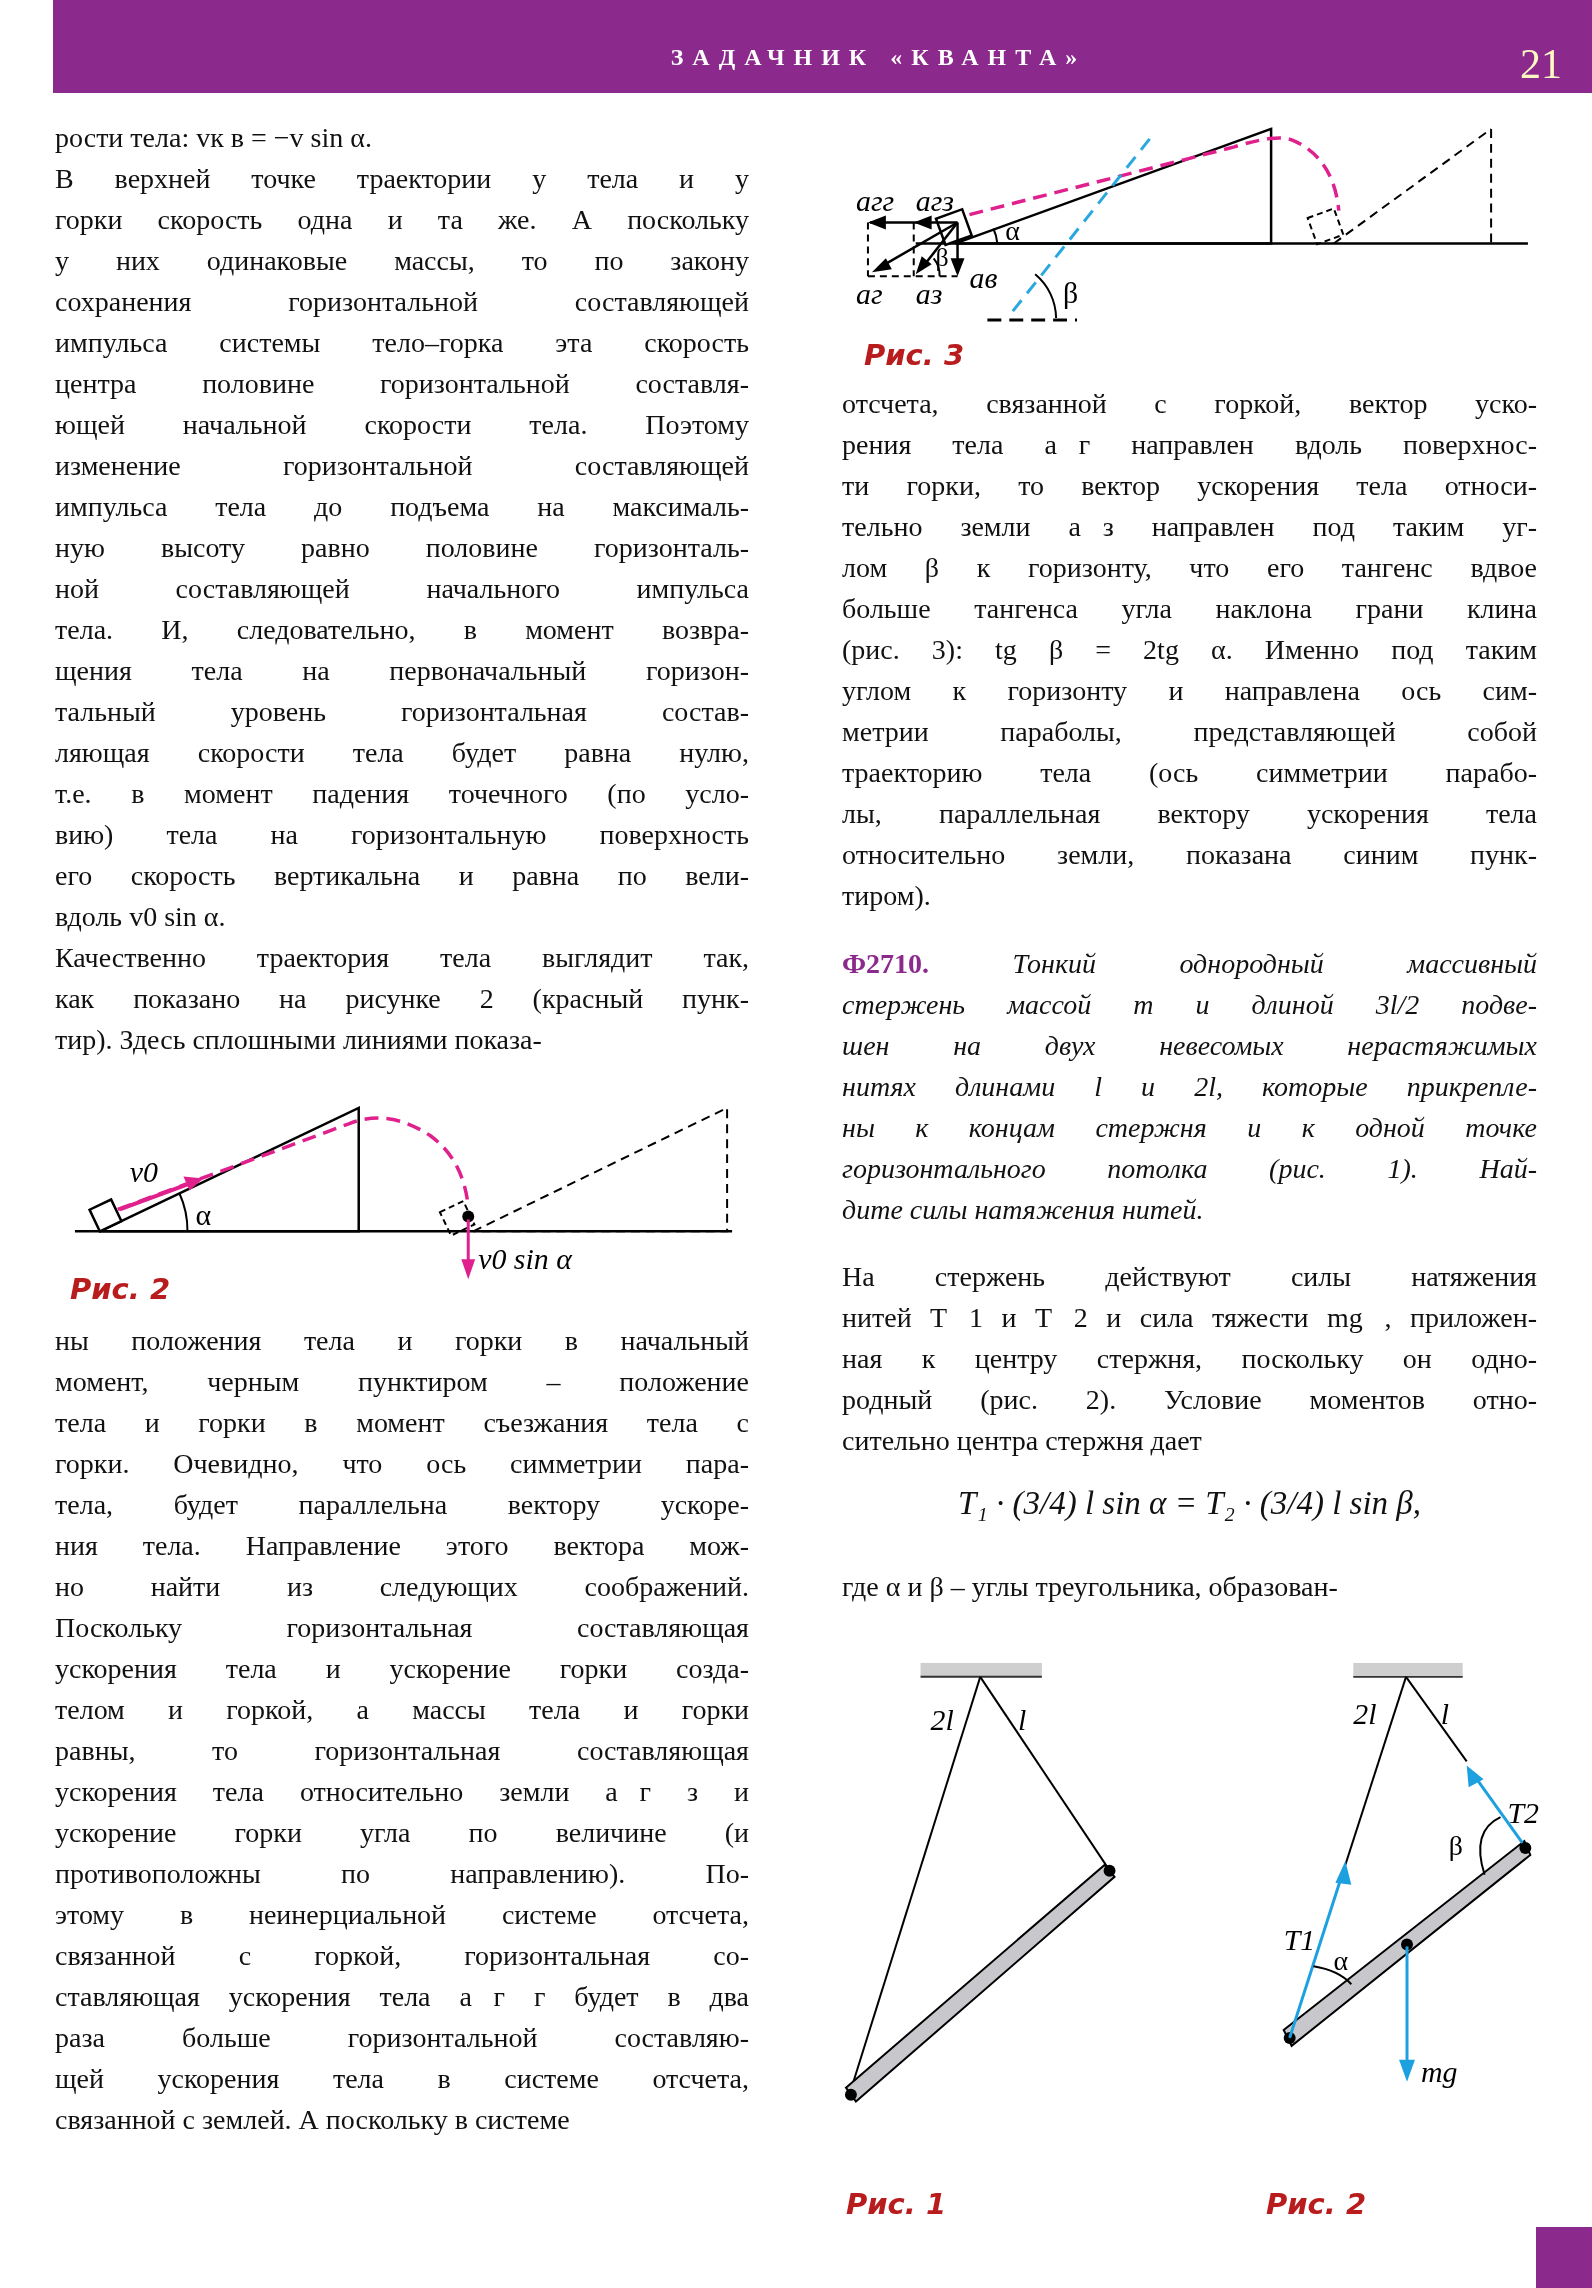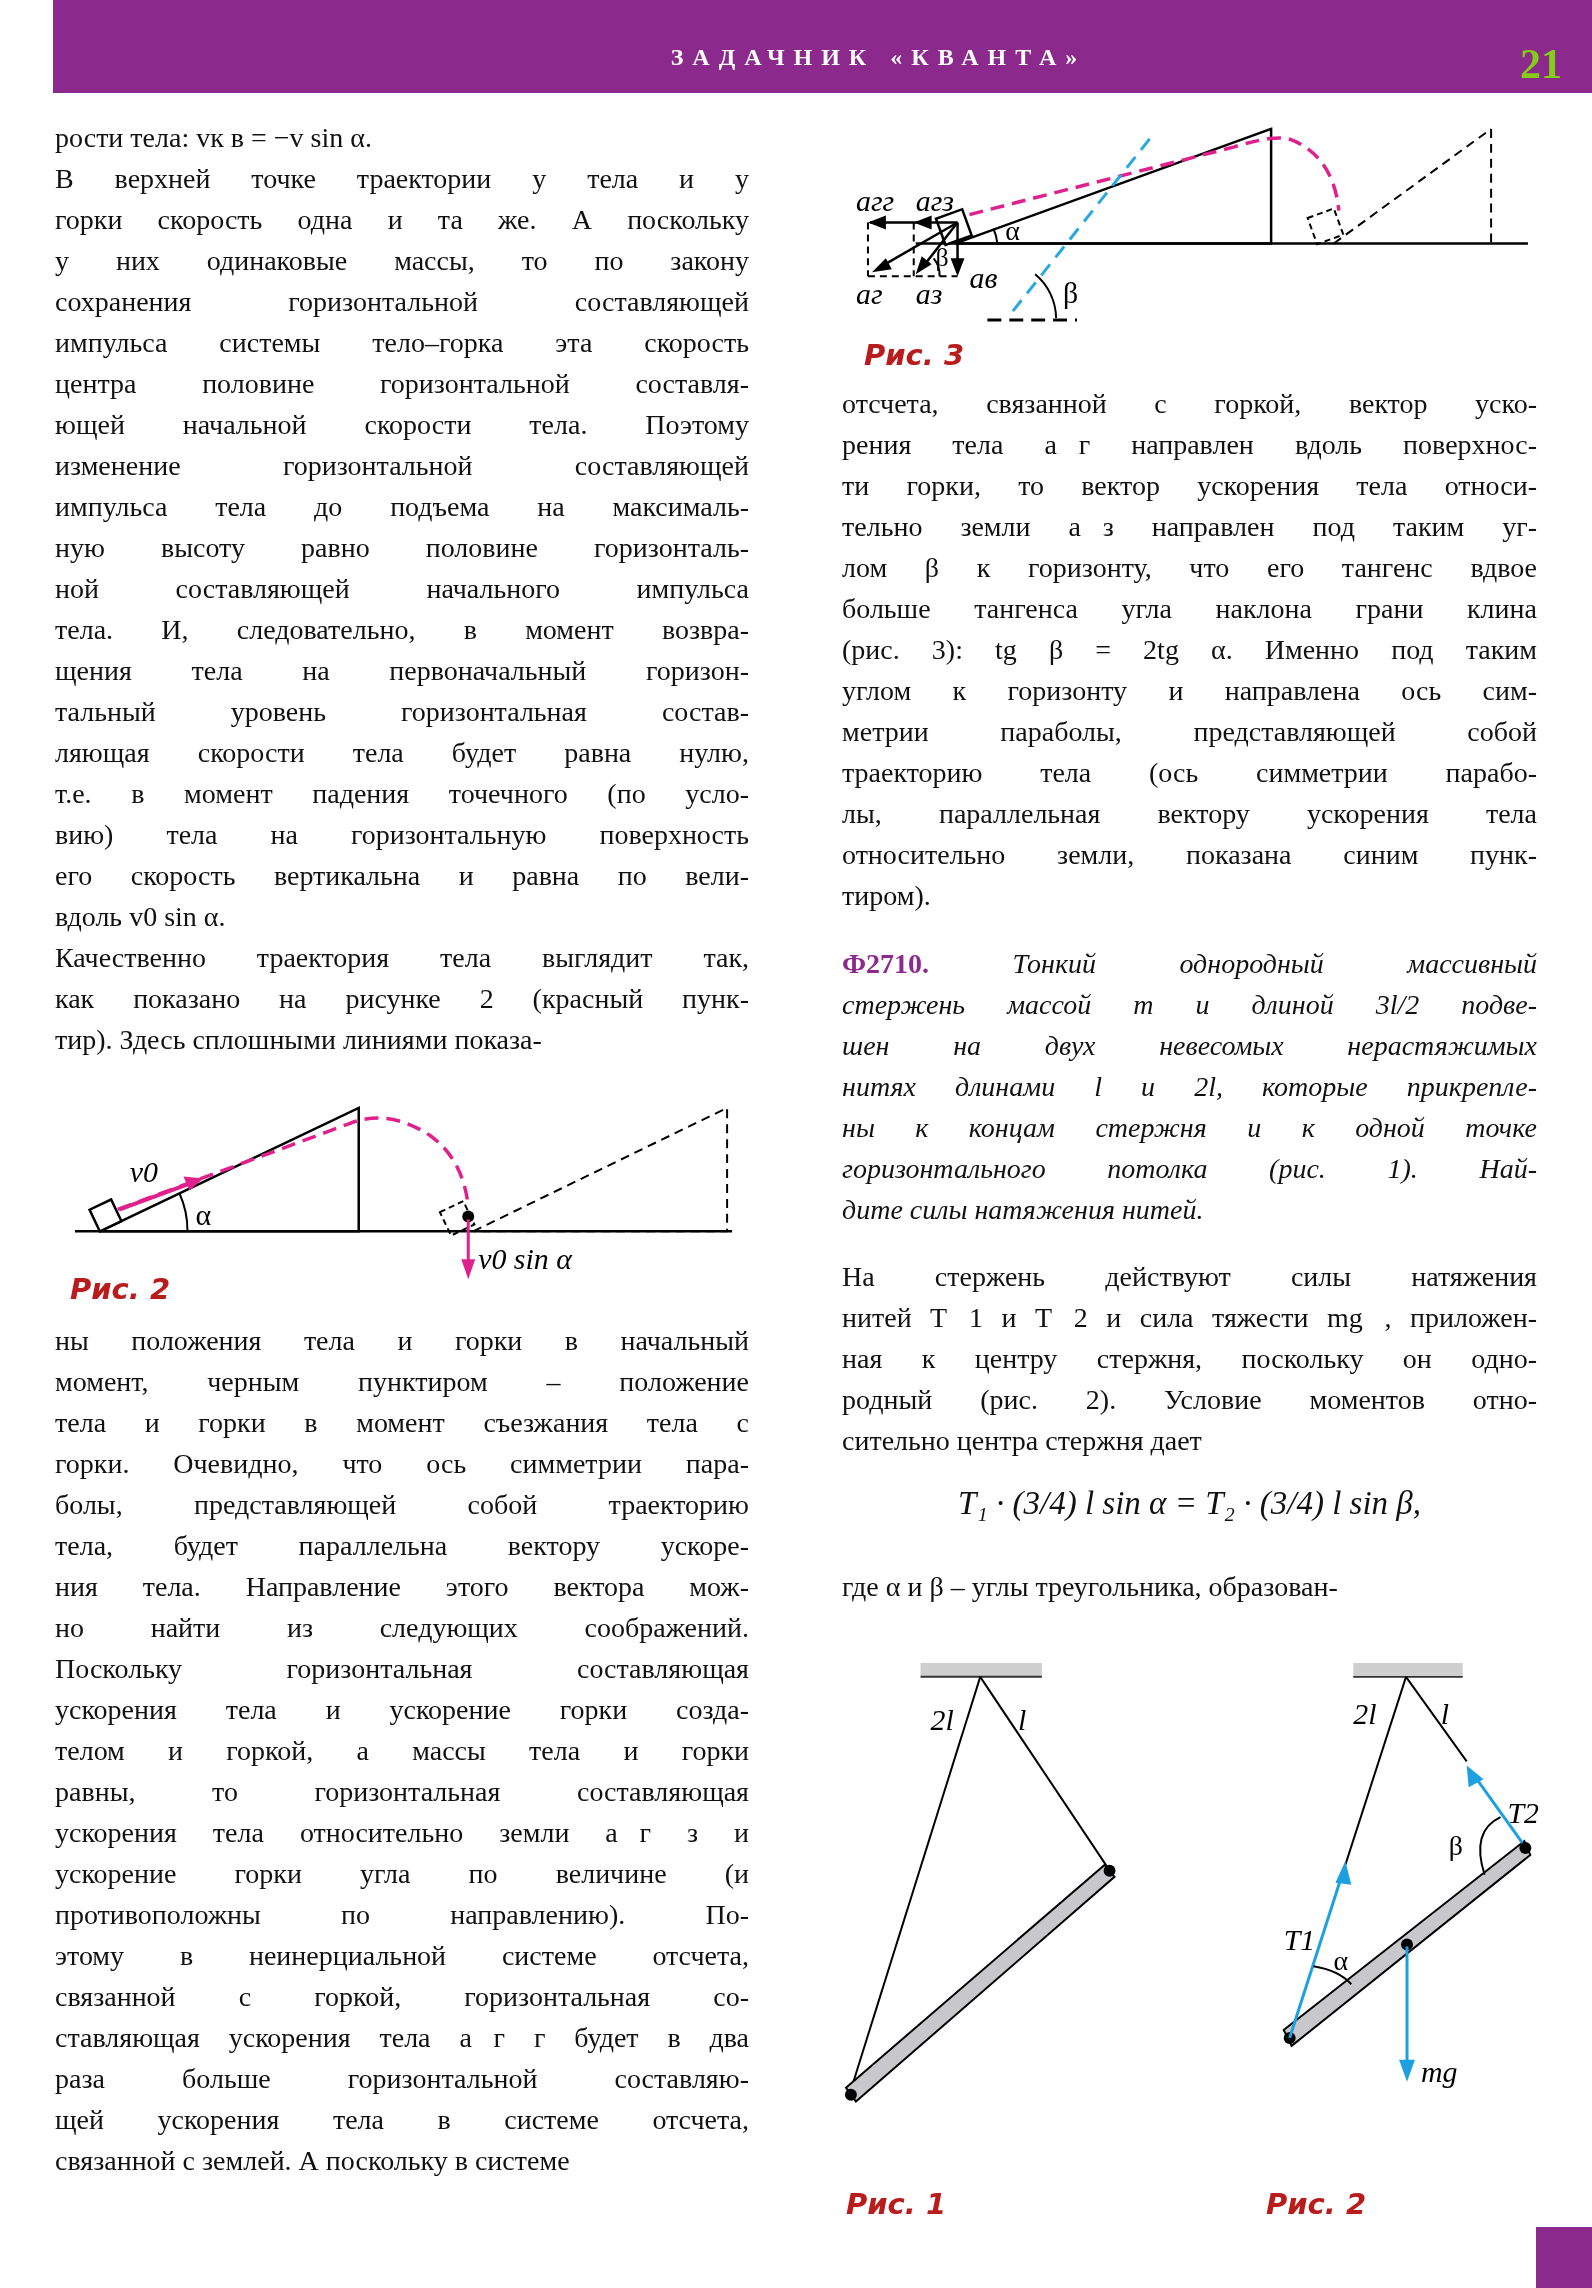--- a/index.html
+++ b/index.html
@@ -11,22 +11,22 @@
   .header {
     position: absolute; left: 53px; top: 0; width: 1539px; height: 93px;
     background: #8b2a8c;
   }
   .header-title {
     position: absolute; left: 0; right: 0; top: 44px; text-align: center;
     color: #fff; font-size: 24px; letter-spacing: 9px; font-weight: bold;
     padding-left: 112px;
   }
   .page-number {
-    position: absolute; right: 30px; top: 40px; color: #84cc16;
-    font-size: 42px; font-weight: bold;
+    position: absolute; right: 30px; top: 40px; color: #fef9c3;
+    font-size: 42px; font-weight: normal;
   }
   .corner-block {
     position: absolute; left: 1536px; top: 2227px; width: 56px; height: 62px;
     background: #8b2a8c;
   }
   .col { position: absolute; font-size: 28px; line-height: 41px; }
   .col .line { white-space: nowrap; text-align: justify; text-align-last: justify; display: block; }
   .col .line.last { text-align-last: left; }
   .col-left { left: 55px; width: 694px; }
   .col-right { left: 842px; width: 695px; }
@@ -95,21 +95,20 @@
   <polygon points="410,200 403,180 417,180" fill="#e0208c"></polygon>
   <text x="420" y="190" font-size="30" font-style="italic">v0 sin α</text>
 </svg>
 <div class="caption" style="left:70px; top:1272px;">Рис. 2</div>
 
 <div class="col col-left" style="top:1320px;" id="lb2">
     <span class="line">ны положения тела и горки в начальный</span>
     <span class="line">момент, черным пунктиром – положение</span>
     <span class="line">тела и горки в момент съезжания тела с</span>
     <span class="line">горки. Очевидно, что ось симметрии пара-</span>
-    <span class="line">болы, представляющей собой траекторию</span>
     <span class="line">тела, будет параллельна вектору ускоре-</span>
     <span class="line">ния тела. Направление этого вектора мож-</span>
     <span class="line">но найти из следующих соображений.</span>
     <span class="line">Поскольку горизонтальная составляющая</span>
     <span class="line">ускорения тела и ускорение горки созда-</span>
     <span class="line">телом и горкой, а массы тела и горки</span>
     <span class="line">равны, то горизонтальная составляющая</span>
     <span class="line">ускорения тела относительно земли a⃗г з и</span>
     <span class="line">ускорение горки угла по величине (и</span>
     <span class="line">противоположны по направлению). По-</span>

